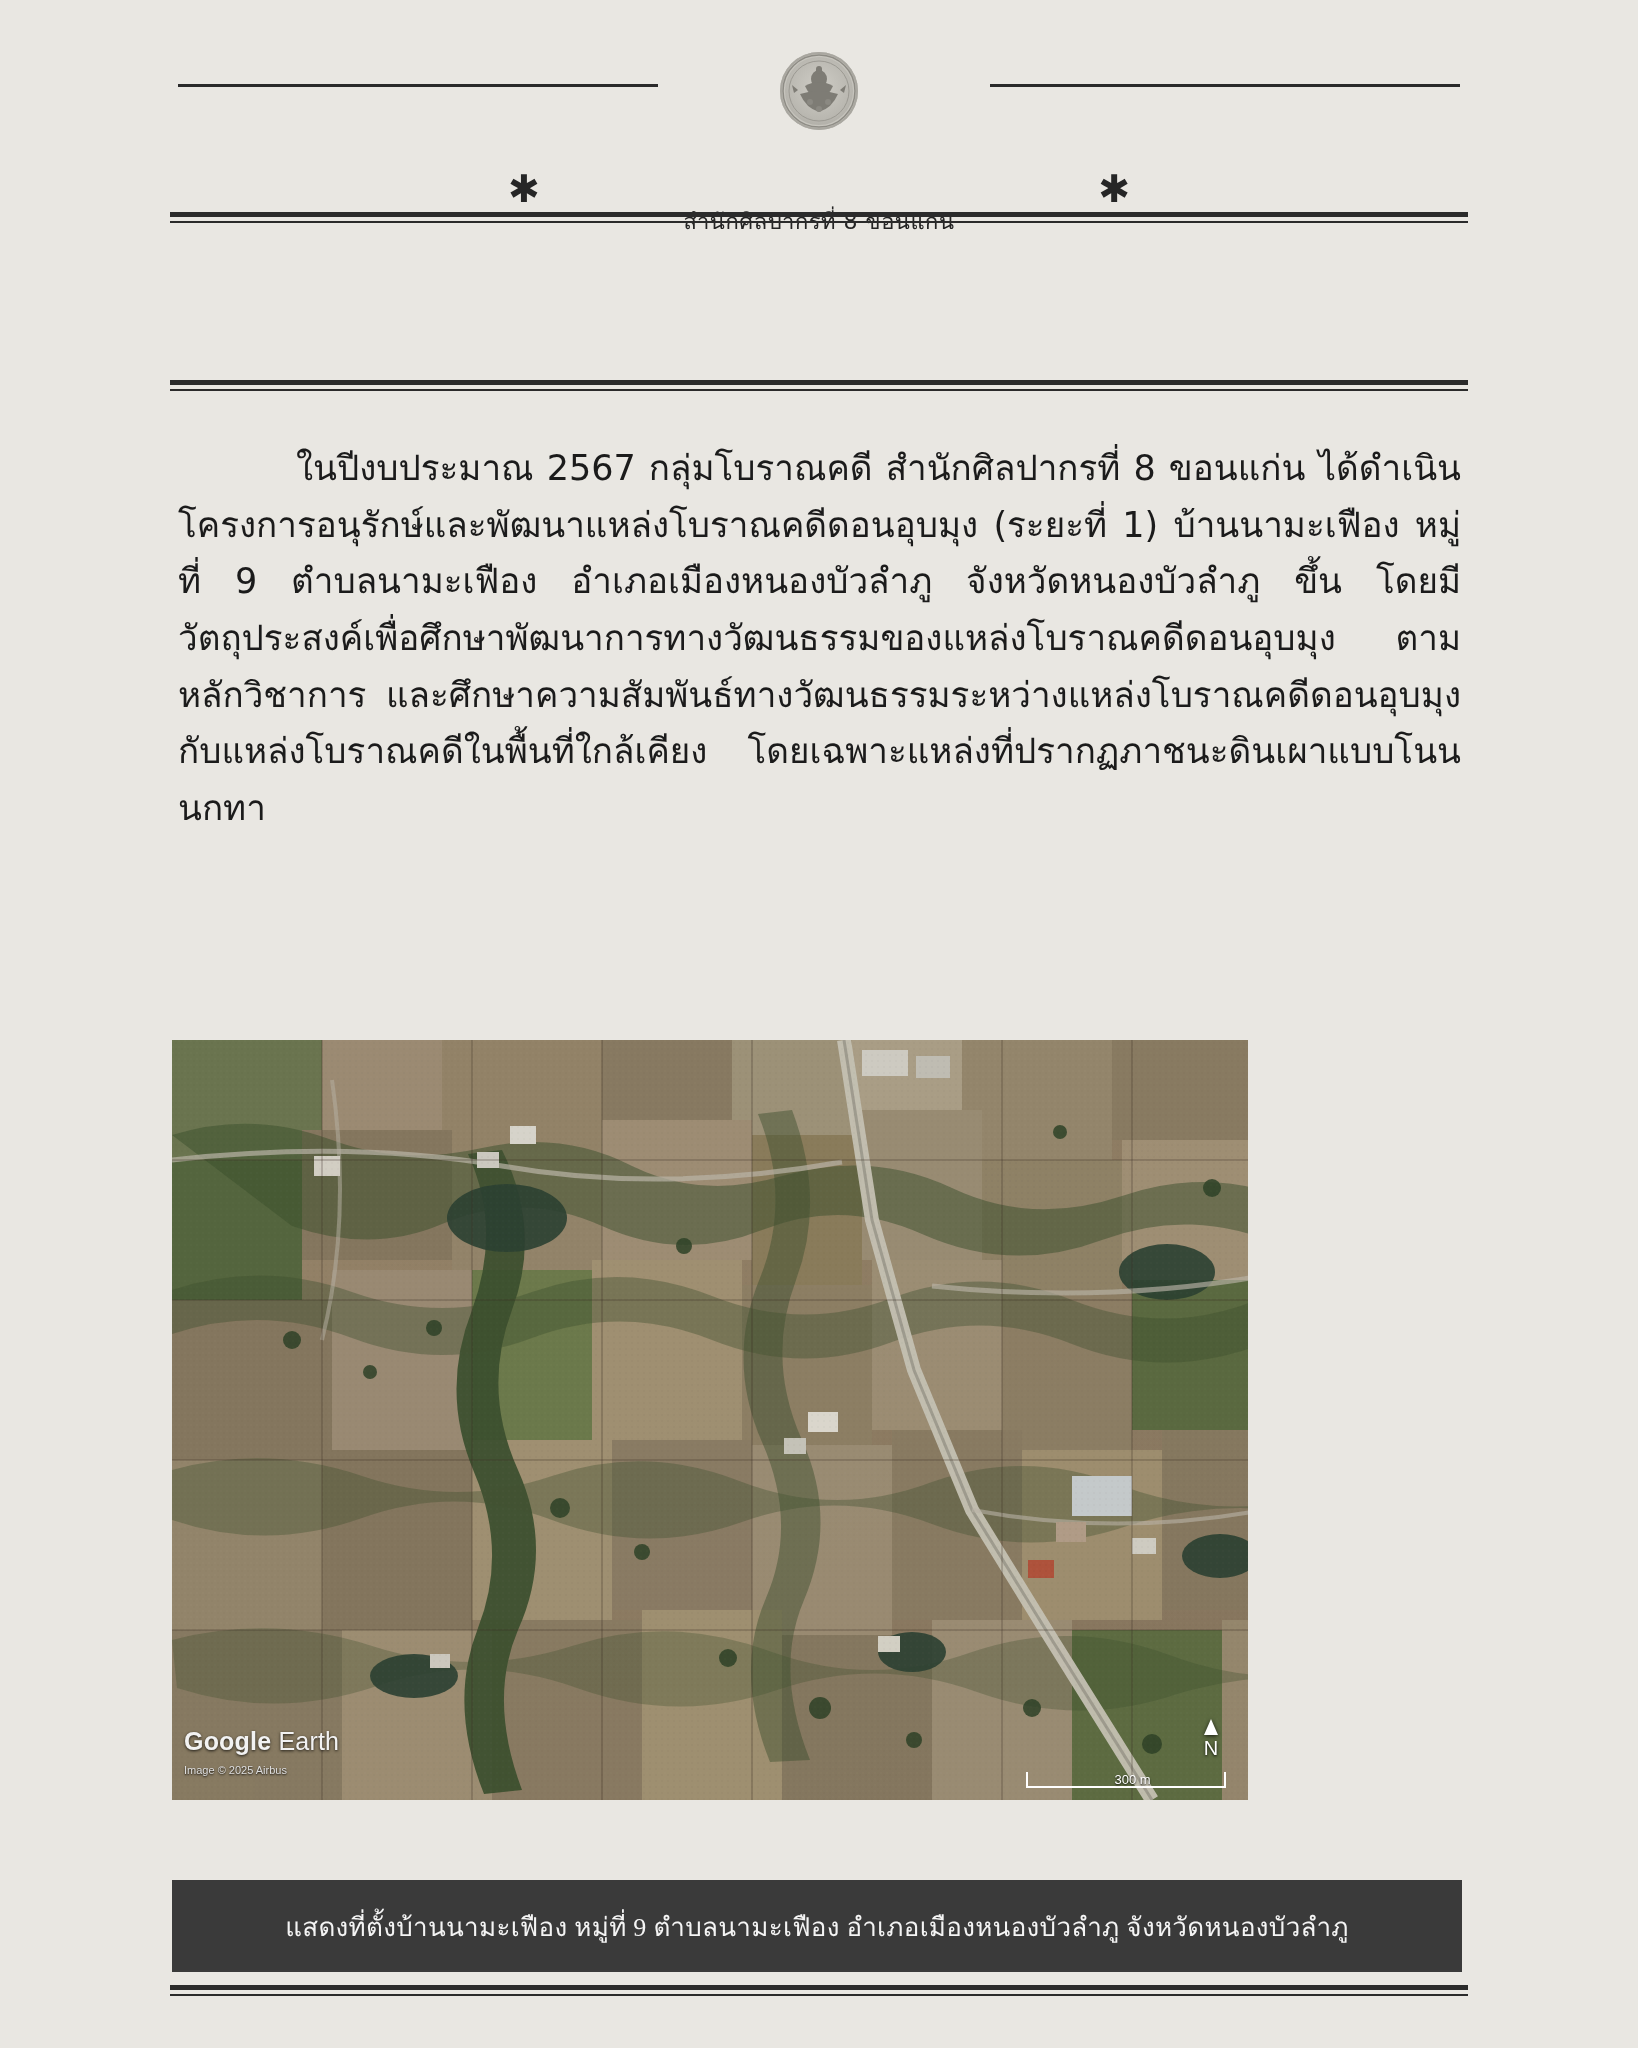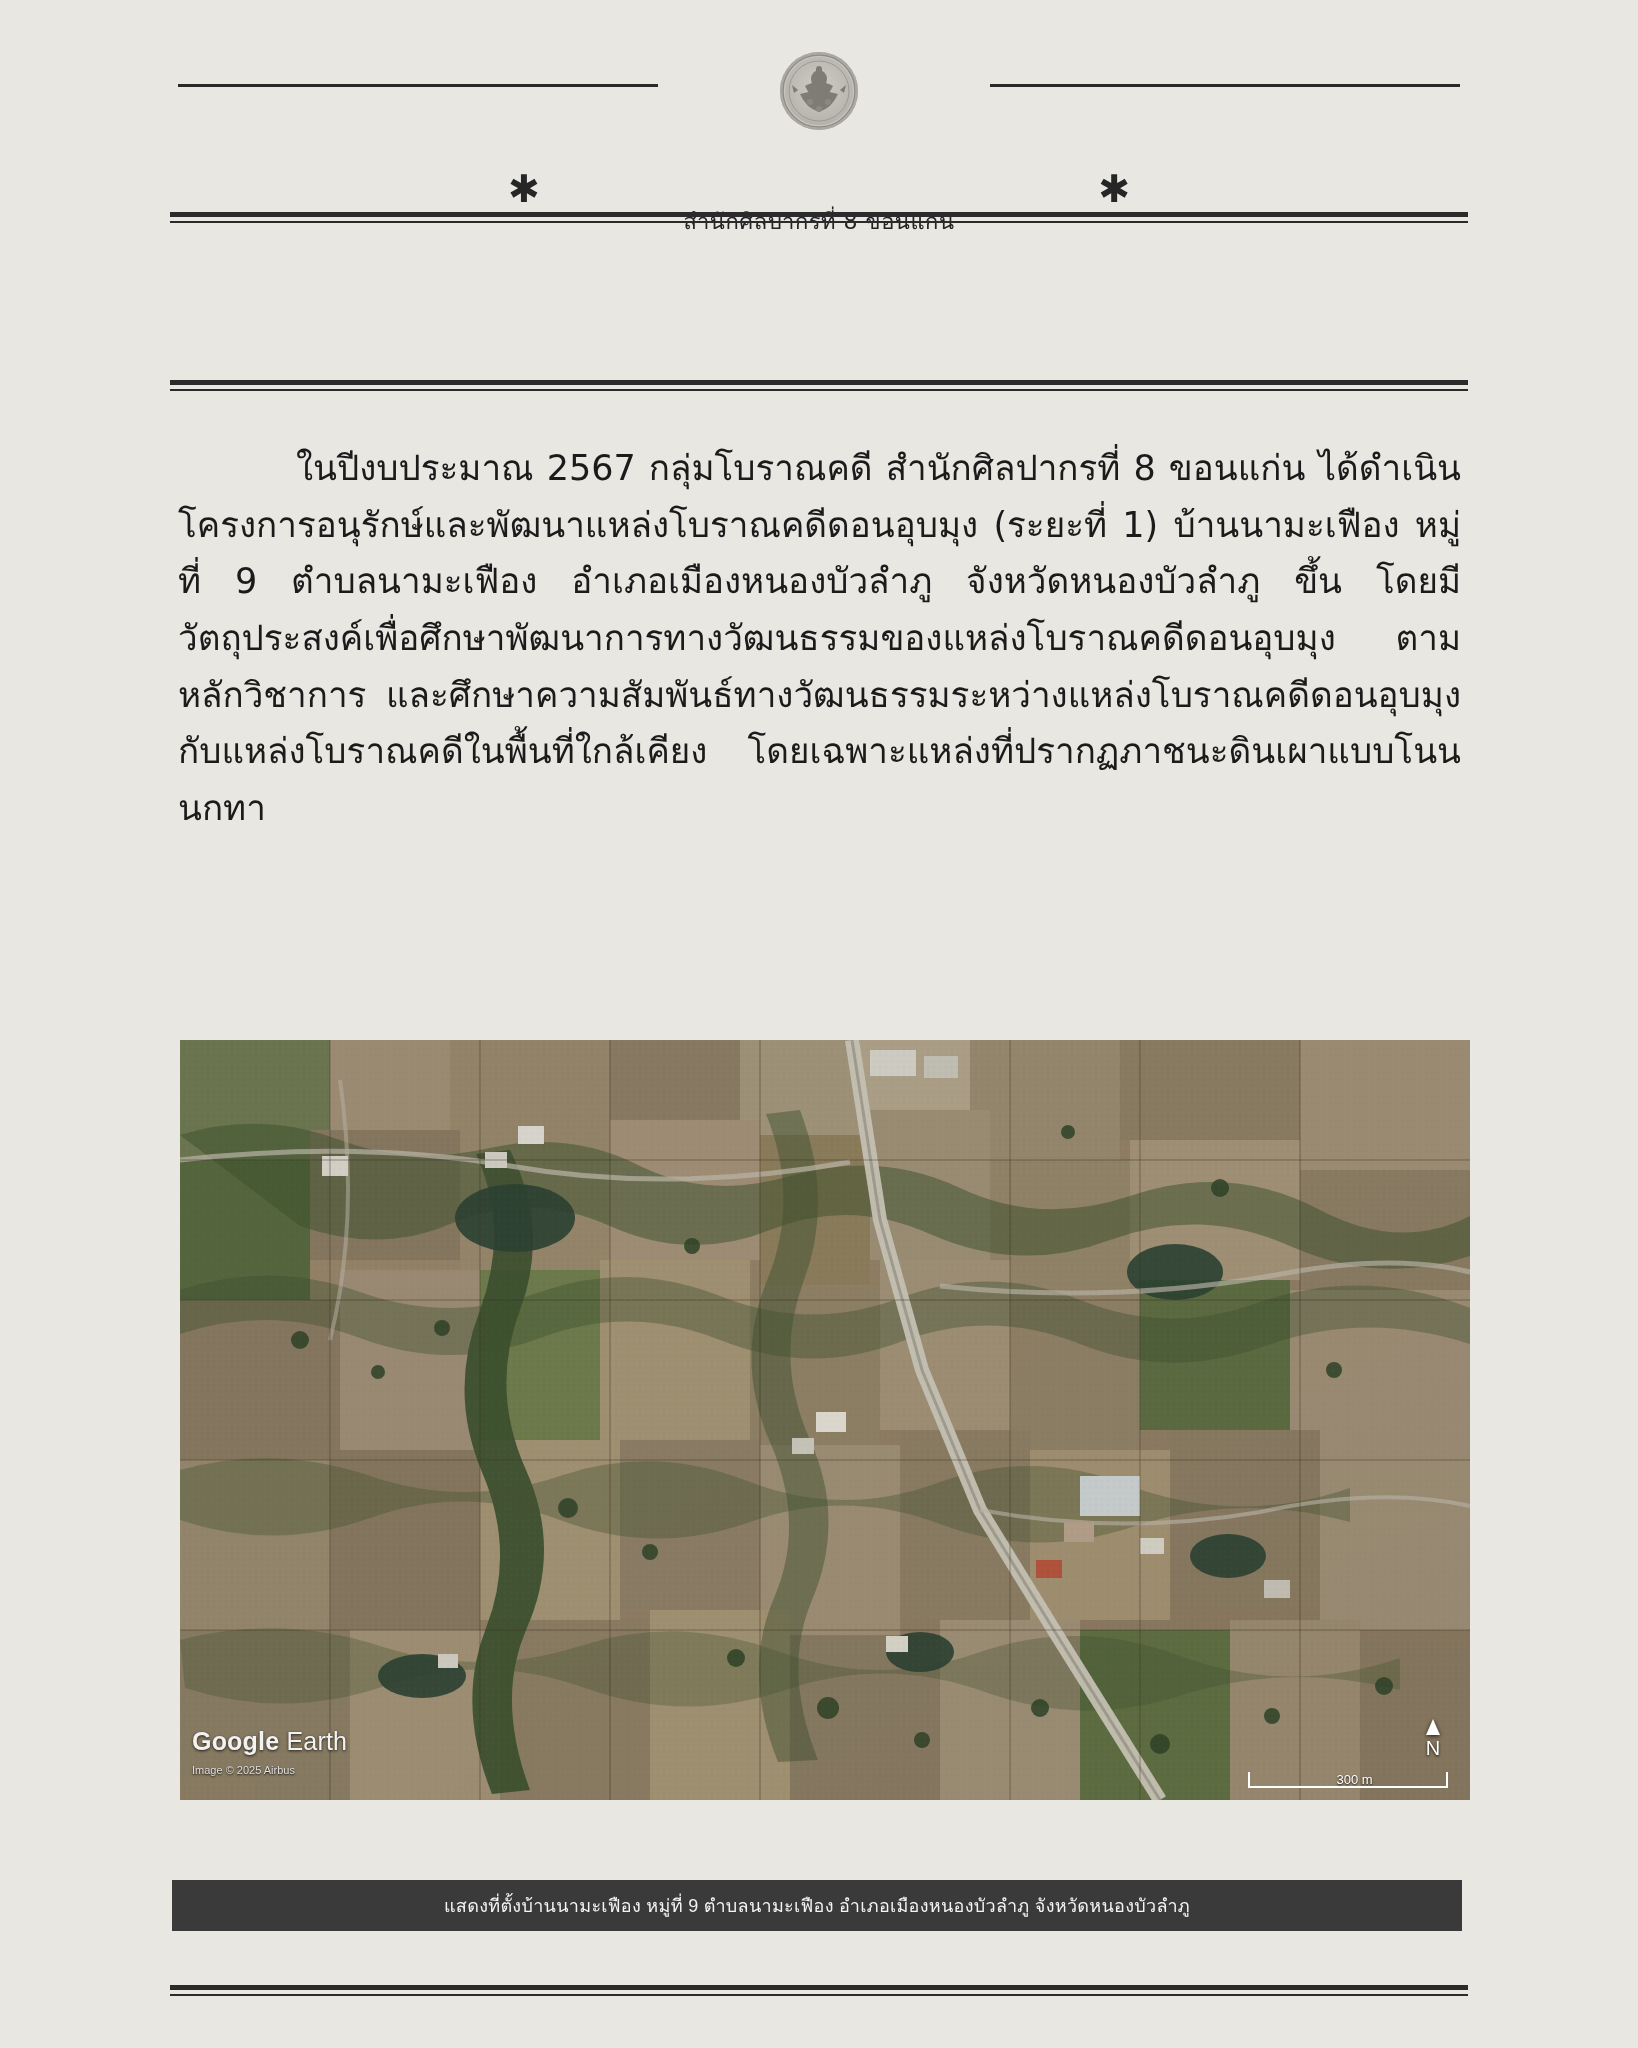--- a/index.html
+++ b/index.html
@@ -113,22 +113,22 @@
     text-align: justify;
     text-justify: inter-word;
   }
   .body-text p { margin: 0; }
   .body-text .indent { display: inline-block; width: 118px; }
 
   
   .map-figure {
     position: absolute;
     top: 1040px;
-    left: 180px;
-    width: 1290px;
+    left: 172px;
+    width: 1076px;
     height: 760px;
     overflow: hidden;
     background: #4b4a3e;
   }
   .map-canvas {
     position: absolute;
     inset: 0;
   }
   .map-canvas svg { display: block; }
 
@@ -191,28 +191,28 @@
     box-sizing: border-box;
     padding-left: 13px;
   }
 
   
   .caption {
     position: absolute;
     top: 1880px;
     left: 172px;
     width: 1290px;
-    height: 51px;
+    height: 92px;
     background: #3a3a3a;
     color: #f4f4f4;
     display: flex;
     align-items: center;
     justify-content: center;
-    font-size: 18px;
-    font-family: Liberation Sans, sans-serif;
+    font-size: 26px;
+    font-family: Liberation Serif, serif;
     letter-spacing: 0.3px;
   }
 </style>
 </head>
 <body>
 
 <div class="page">
 
   <div class="header">
     <div class="rule-left"></div>

